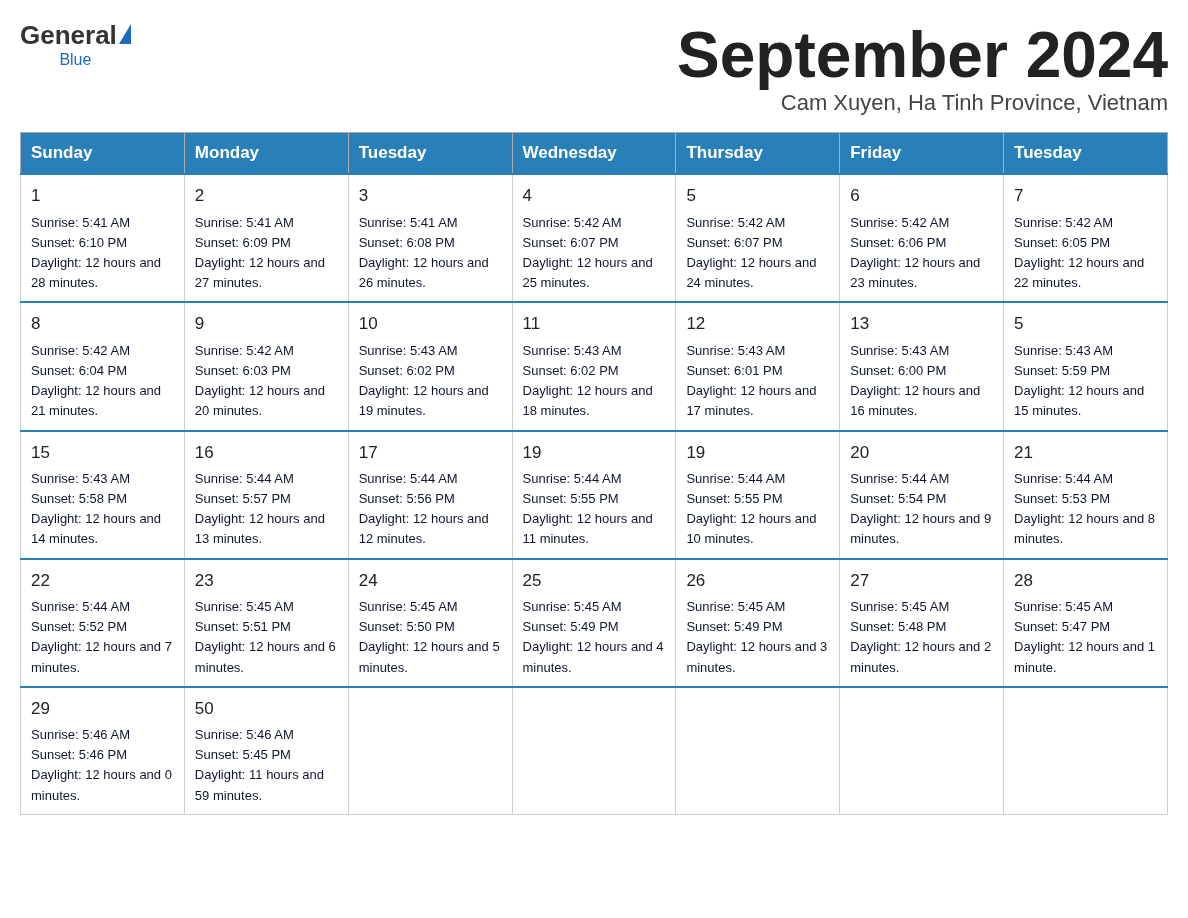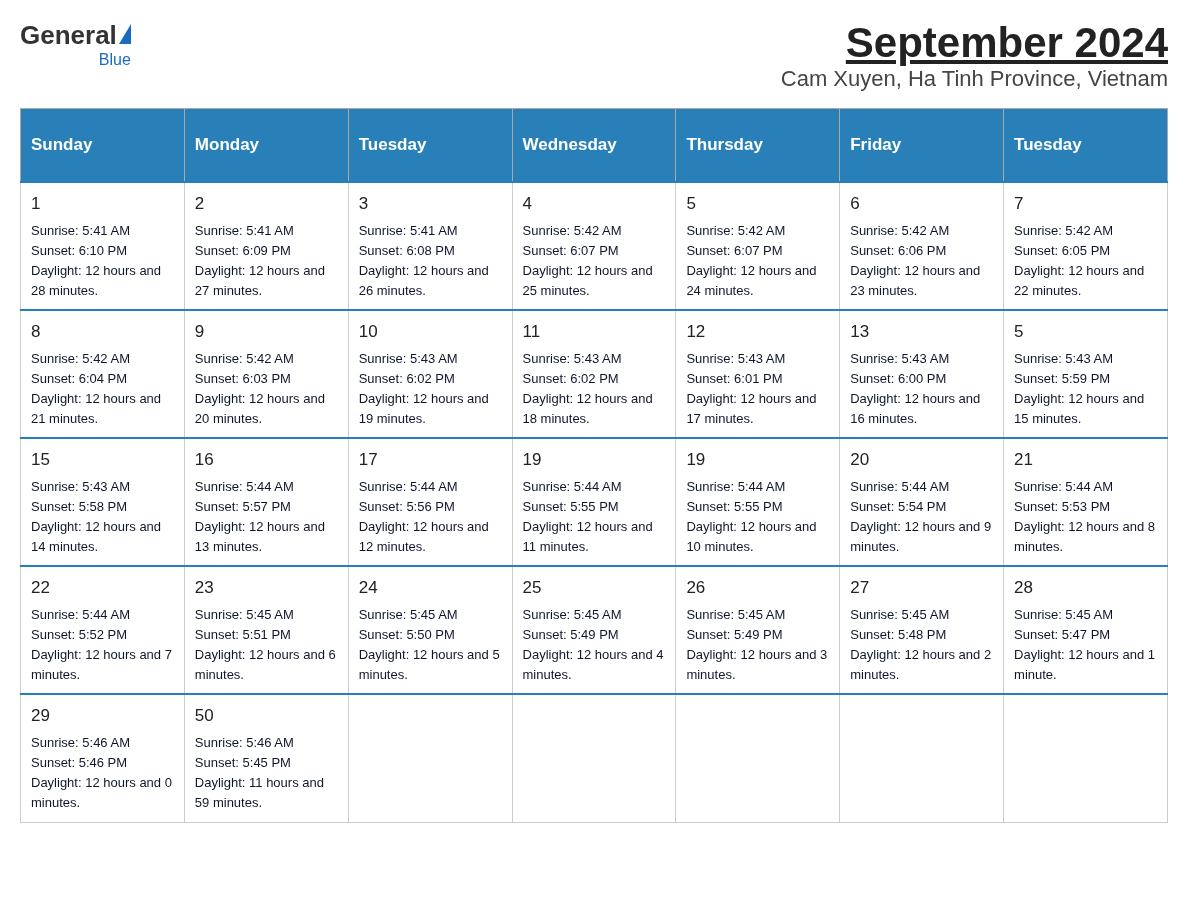--- a/index.html
+++ b/index.html
@@ -12,21 +12,21 @@
     }
     .header-area {
       display: flex;
       justify-content: space-between;
       align-items: flex-start;
       margin-bottom: 16px;
     }
     .logo {
       display: flex;
       flex-direction: column;
-      align-items: flex-end;
+      align-items: center;
     }
     .logo-text {
       display: flex;
       align-items: center;
       font-size: 26px;
       font-weight: bold;
       color: #333;
     }
     .logo-general { color: #333; }
     .logo-blue { color: #1a6bbf; }
@@ -35,41 +35,40 @@
       height: 0;
       border-left: 12px solid transparent;
       border-bottom: 20px solid #1a6bbf;
       margin-left: 2px;
       margin-top: -4px;
     }
     .title-area {
       text-align: right;
     }
     .month-title {
-      font-size: 42px;
+      font-size: 64px;
       font-weight: bold;
       color: #222;
       line-height: 1.1;
-      text-decoration: underline;
     }
     .location-title {
       font-size: 22px;
       color: #444;
     }
     .calendar-table {
       width: 100%;
       border-collapse: collapse;
       border: 1px solid #aaa;
     }
     .calendar-table th {
       background-color: #2980b9;
       color: #fff;
       font-size: 17px;
       font-weight: bold;
-      padding: 26px 10px;
+      padding: 10px 10px;
       text-align: left;
       border: 1px solid #aaa;
     }
     .calendar-table td {
       vertical-align: top;
       border: 1px solid #ccc;
       padding: 8px 10px;
       width: 14.28%;
       min-height: 100px;
       font-size: 13px;

